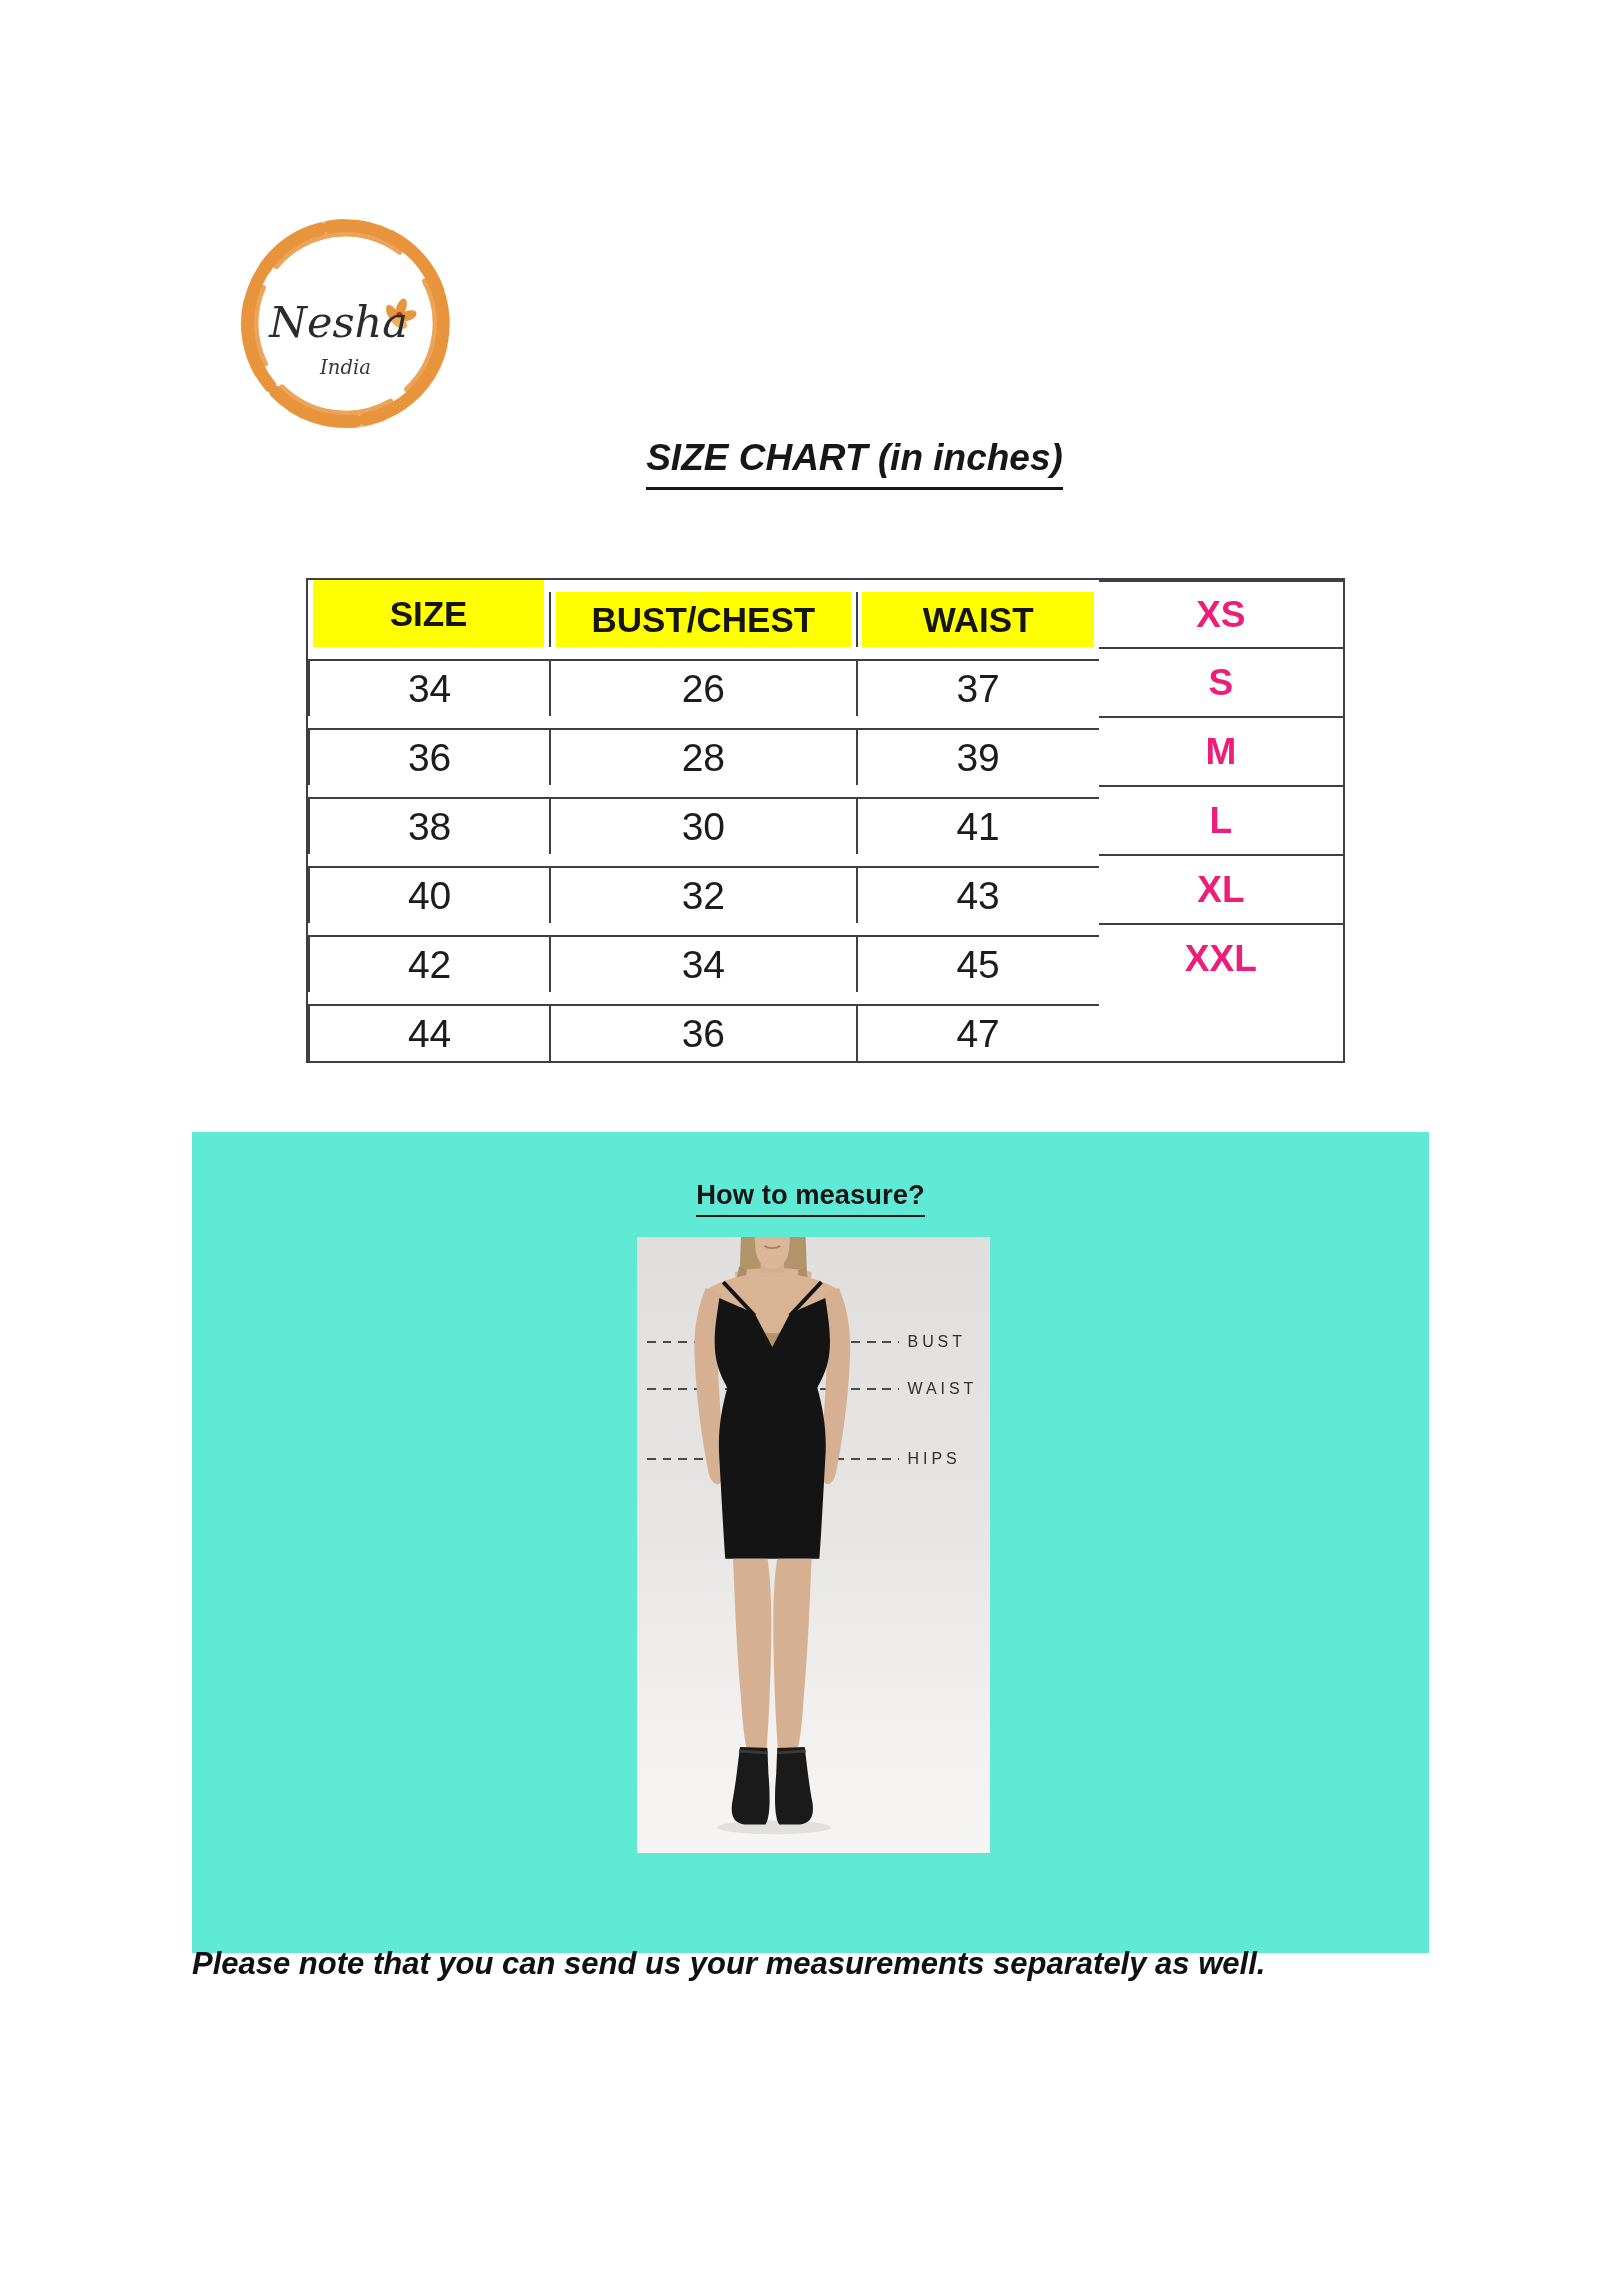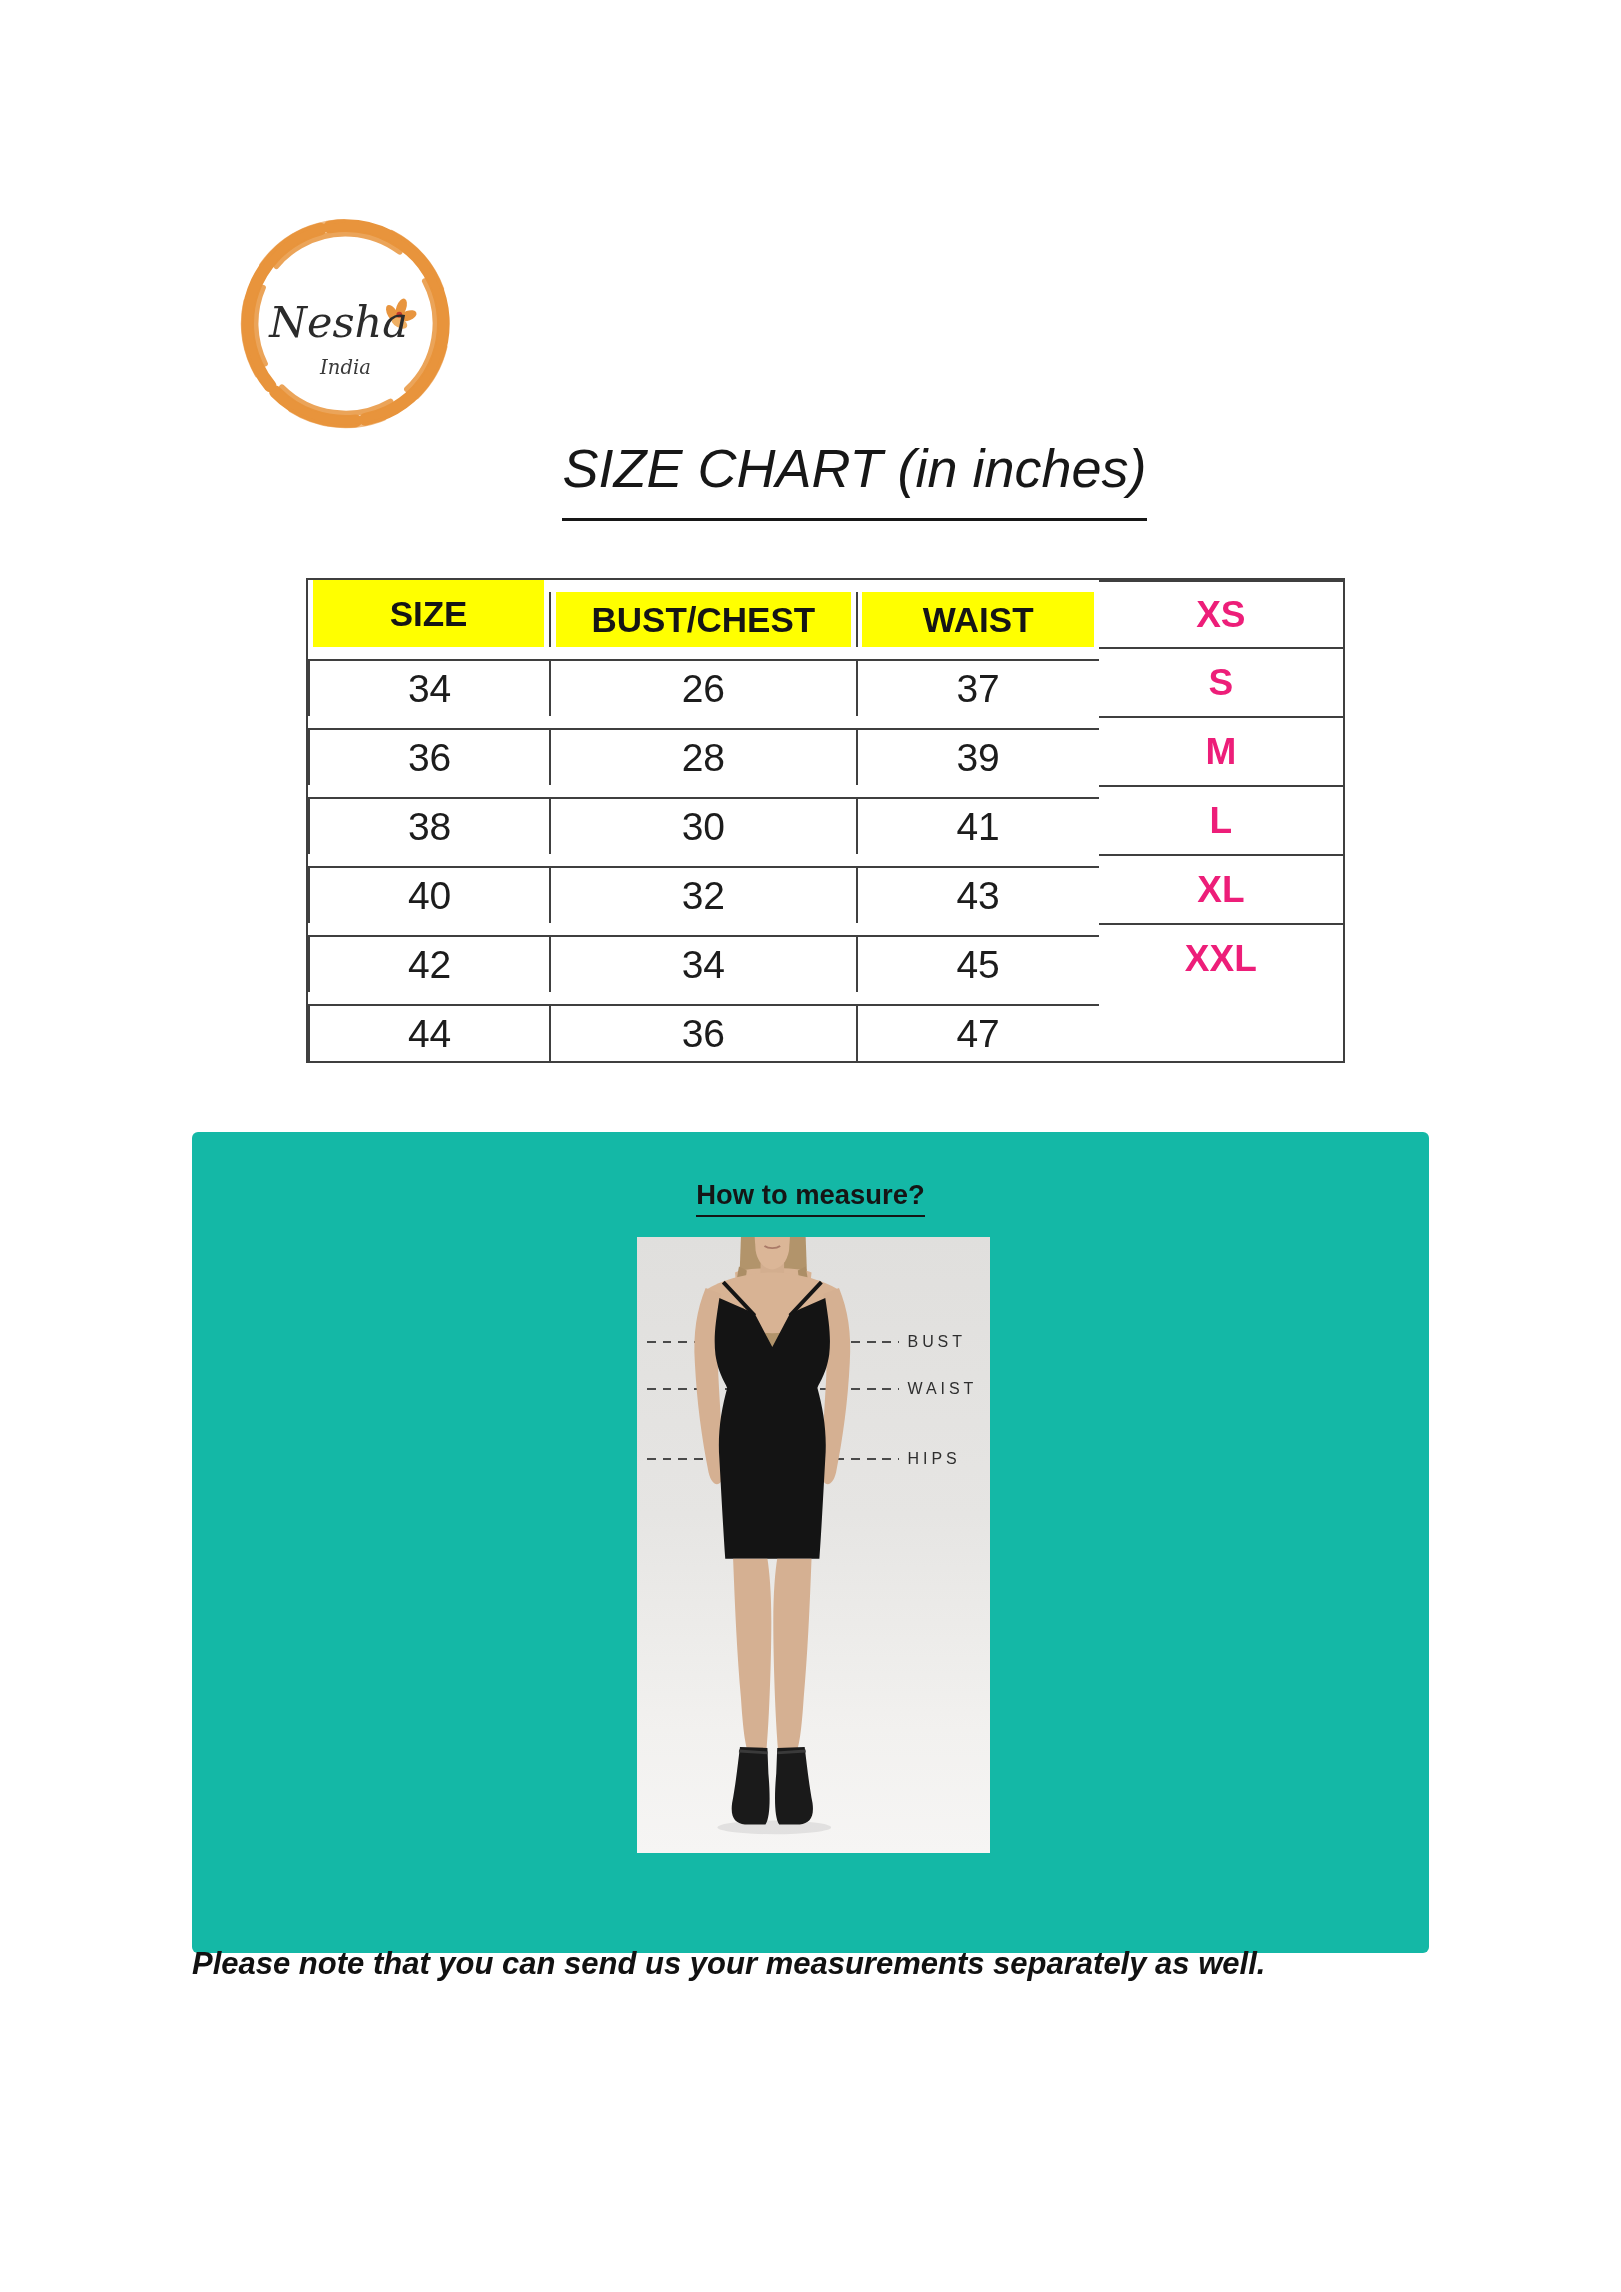--- a/index.html
+++ b/index.html
@@ -6,43 +6,43 @@
   body{
     width:1621px;height:2293px;position:relative;background:#ffffff;
     font-family:"Liberation Sans", sans-serif;color:#1a1a1a;overflow:hidden;
   }
   
   .logo{position:absolute;left:233px;top:198px;width:225px;height:255px;}
   .logo svg{display:block;width:100%;height:100%;}
   
   .title-wrap{position:absolute;left:529px;top:437px;width:651px;text-align:center;}
   .title{
-    display:inline-block;font-size:54px;font-weight:normal;font-style:italic;
-    color:#171717;border-bottom:3.9px solid #171717;padding-bottom:19px;letter-spacing:0px;
+    display:inline-block;font-size:37px;font-weight:bold;font-style:italic;
+    color:#171717;border-bottom:3.9px solid #171717;padding-bottom:8px;letter-spacing:0px;
   }
   
   .size-table{
     position:absolute;left:306px;top:578px;width:1035px;
     border:2px solid #3f3f3f;display:grid;
     grid-template-columns:23.3% 29.6% 23.5% 23.6%;
     grid-template-rows:67px 69px 69px 69px 69px 69px 69px;
     background:#ffffff;
   }
   .cell{
     display:flex;align-items:center;justify-content:center;
     position:relative;box-sizing:border-box;
   }
   .cell.colb{border-left:2px solid #404040;margin-top:12px;}
   .cell.rowb{border-top:2px solid #3f3f3f;text-align:center;}
   .hcell .yfill{position:absolute;top:0;bottom:0;left:4.9px;right:4.9px;background:#FFFF00;}
   .hcell span{position:relative;z-index:1;font-weight:bold;font-size:35px;color:#151515;}
   .num{font-size:39px;color:#1c1c1c;}
   .sizelab{font-size:37px;font-weight:bold;color:#ED1E79;}
   
-  .panel{position:absolute;left:192px;top:1132px;width:1237px;height:821px;background:#14b8a6;border-radius:6px;}
+  .panel{position:absolute;left:192px;top:1132px;width:1237px;height:821px;background:#5eead4;}
   .panel-heading-wrap{position:absolute;left:0;top:47px;width:100%;text-align:center;}
   .panel-heading{
     display:inline-block;font-size:27.4px;font-weight:bold;color:#151515;
     border-bottom:2.9px solid #151515;padding-bottom:3.9px;
   }
   .photo{
     position:absolute;left:445px;top:105px;width:353px;height:616px;overflow:hidden;
     background:linear-gradient(180deg,#e0dfdd 0%,#e6e5e3 45%,#f2f1ef 80%,#f6f5f4 100%);
   }
   .photo svg{position:absolute;left:0;top:0;z-index:2;}

